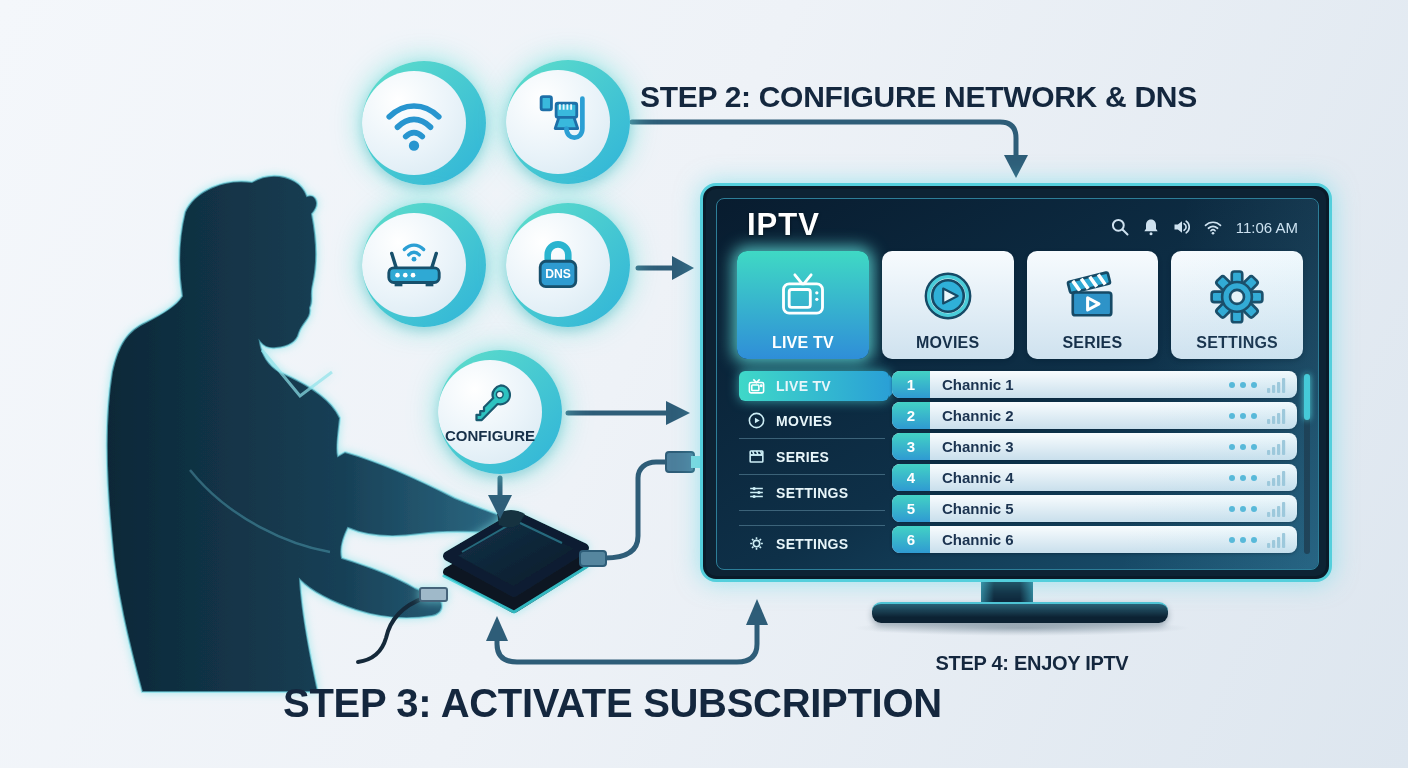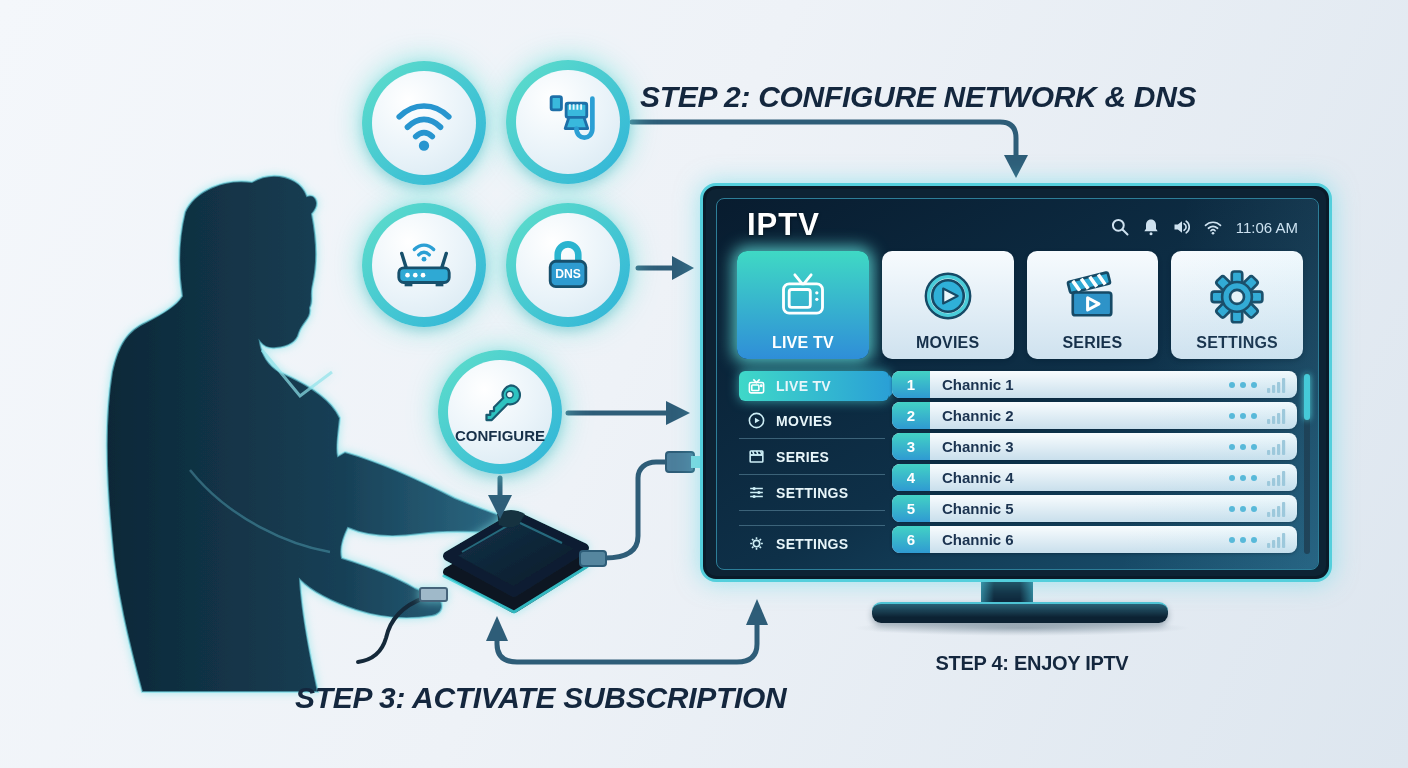--- a/index.html
+++ b/index.html
@@ -4,29 +4,29 @@
 <style>
   html,body{margin:0;padding:0;background:#dfe5ee;font-family:"Liberation Sans",sans-serif;}
   .canvas{position:relative;width:1408px;height:768px;overflow:hidden;
     background:linear-gradient(115deg,#f4f7fb 0%,#eef2f7 45%,#dde6ef 100%);}
   .canvas *{box-sizing:border-box;}
   svg{display:block;}
 
   
   .step-label{position:absolute;font-weight:700;color:#14273e;text-align:center;
     letter-spacing:-0.3px;white-space:nowrap;}
-  .step2{left:640px;top:80px;width:490px;font-size:30px;font-style:italic;}
-  .step3{left:295px;top:681px;width:460px;font-size:30px;font-style:italic;}
+  .step2{left:640px;top:80px;width:490px;font-size:30px;}
+  .step3{left:283px;top:681px;width:460px;font-size:40px;}
   .step4{left:872px;top:652px;width:290px;font-size:20px;margin-left:15px;}
 
   
   .circle{position:absolute;width:124px;height:124px;border-radius:50%;
     background:linear-gradient(135deg,#5fdfca,#2fb3d9);
     box-shadow:0 0 28px rgba(110,226,220,.8),0 4px 10px rgba(40,120,150,.25);
-    display:flex;align-items:center;justify-content:center;}
+    display:flex;align-items:center;}
   .circle .inner{width:104px;height:104px;border-radius:50%;
     background:radial-gradient(circle at 35% 28%,#ffffff 0%,#e9f3f9 55%,#d5e7f1 100%);
     display:flex;flex-direction:column;align-items:center;justify-content:center;}
   .circle .cap{font-size:15px;font-weight:700;color:#173049;margin-top:-2px;letter-spacing:0;}
 
   
   .tv{position:absolute;left:700px;top:183px;width:632px;height:399px;
     background:#0d2334;border:3px solid #54cfdc;border-radius:16px;
     box-shadow:0 0 24px rgba(90,216,230,.55),inset 0 0 0 3px #0a1b29;}
   .screen{position:absolute;left:13px;top:12px;width:603px;height:372px;border-radius:8px;

